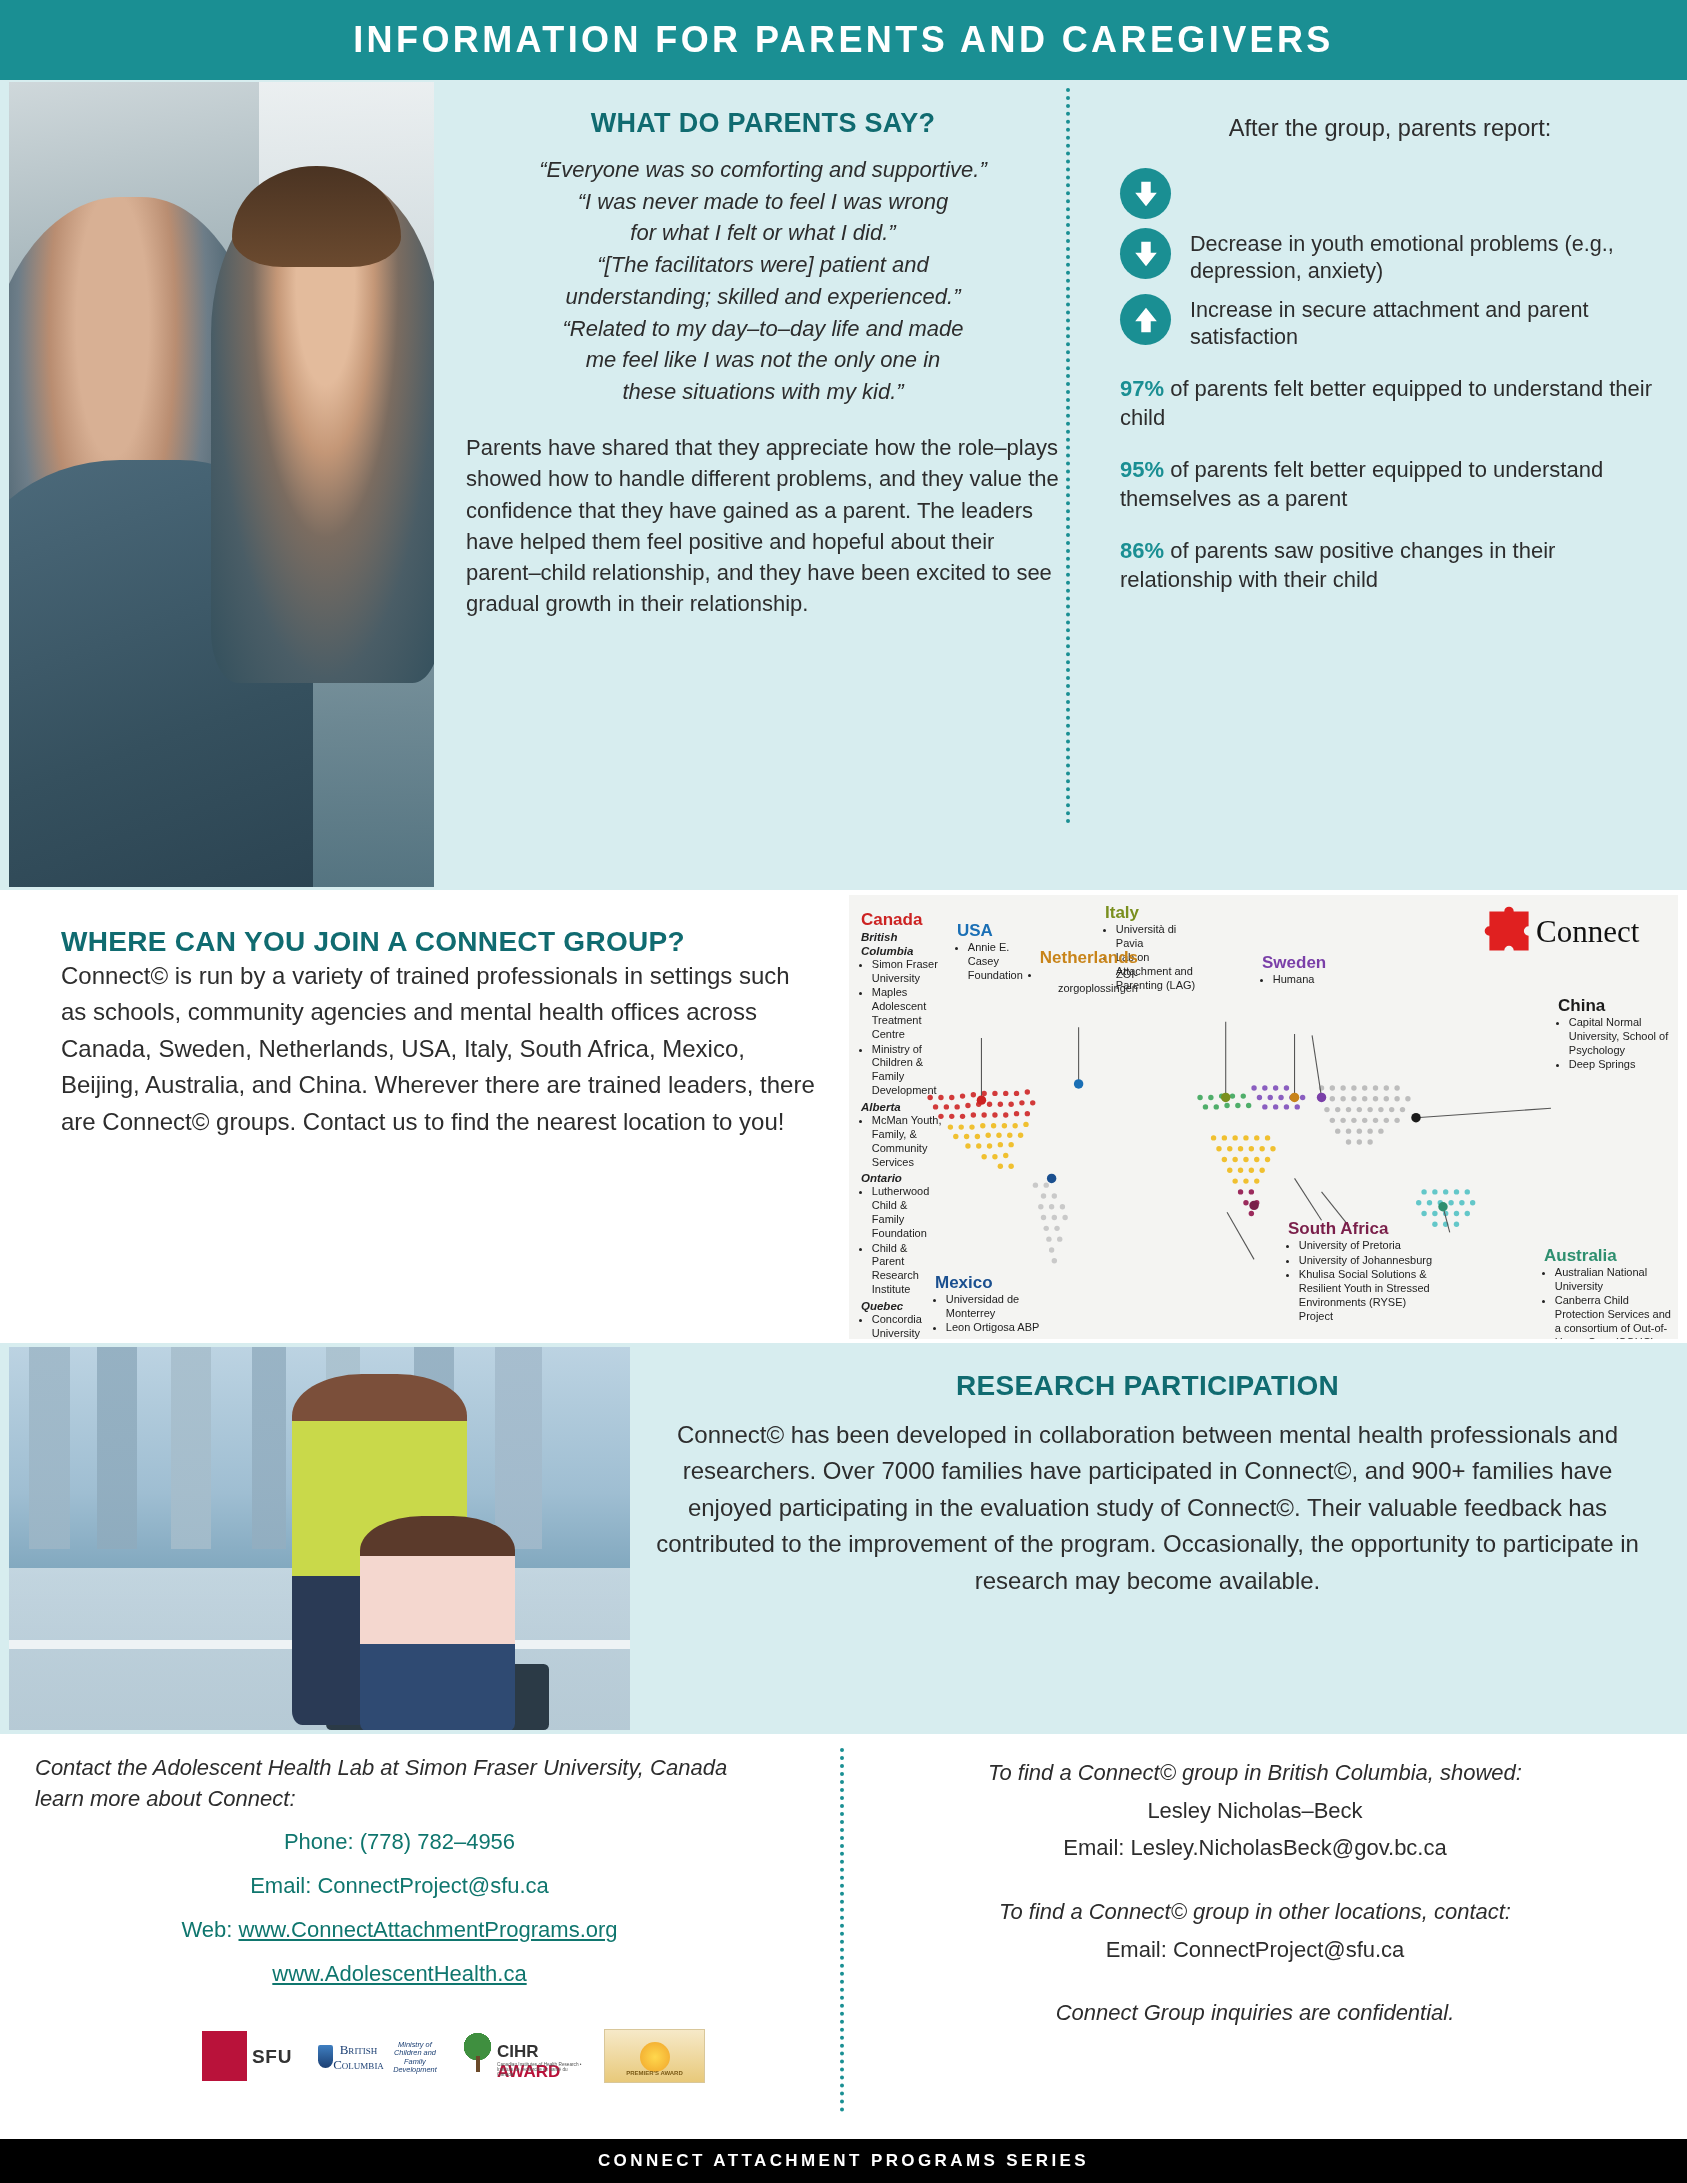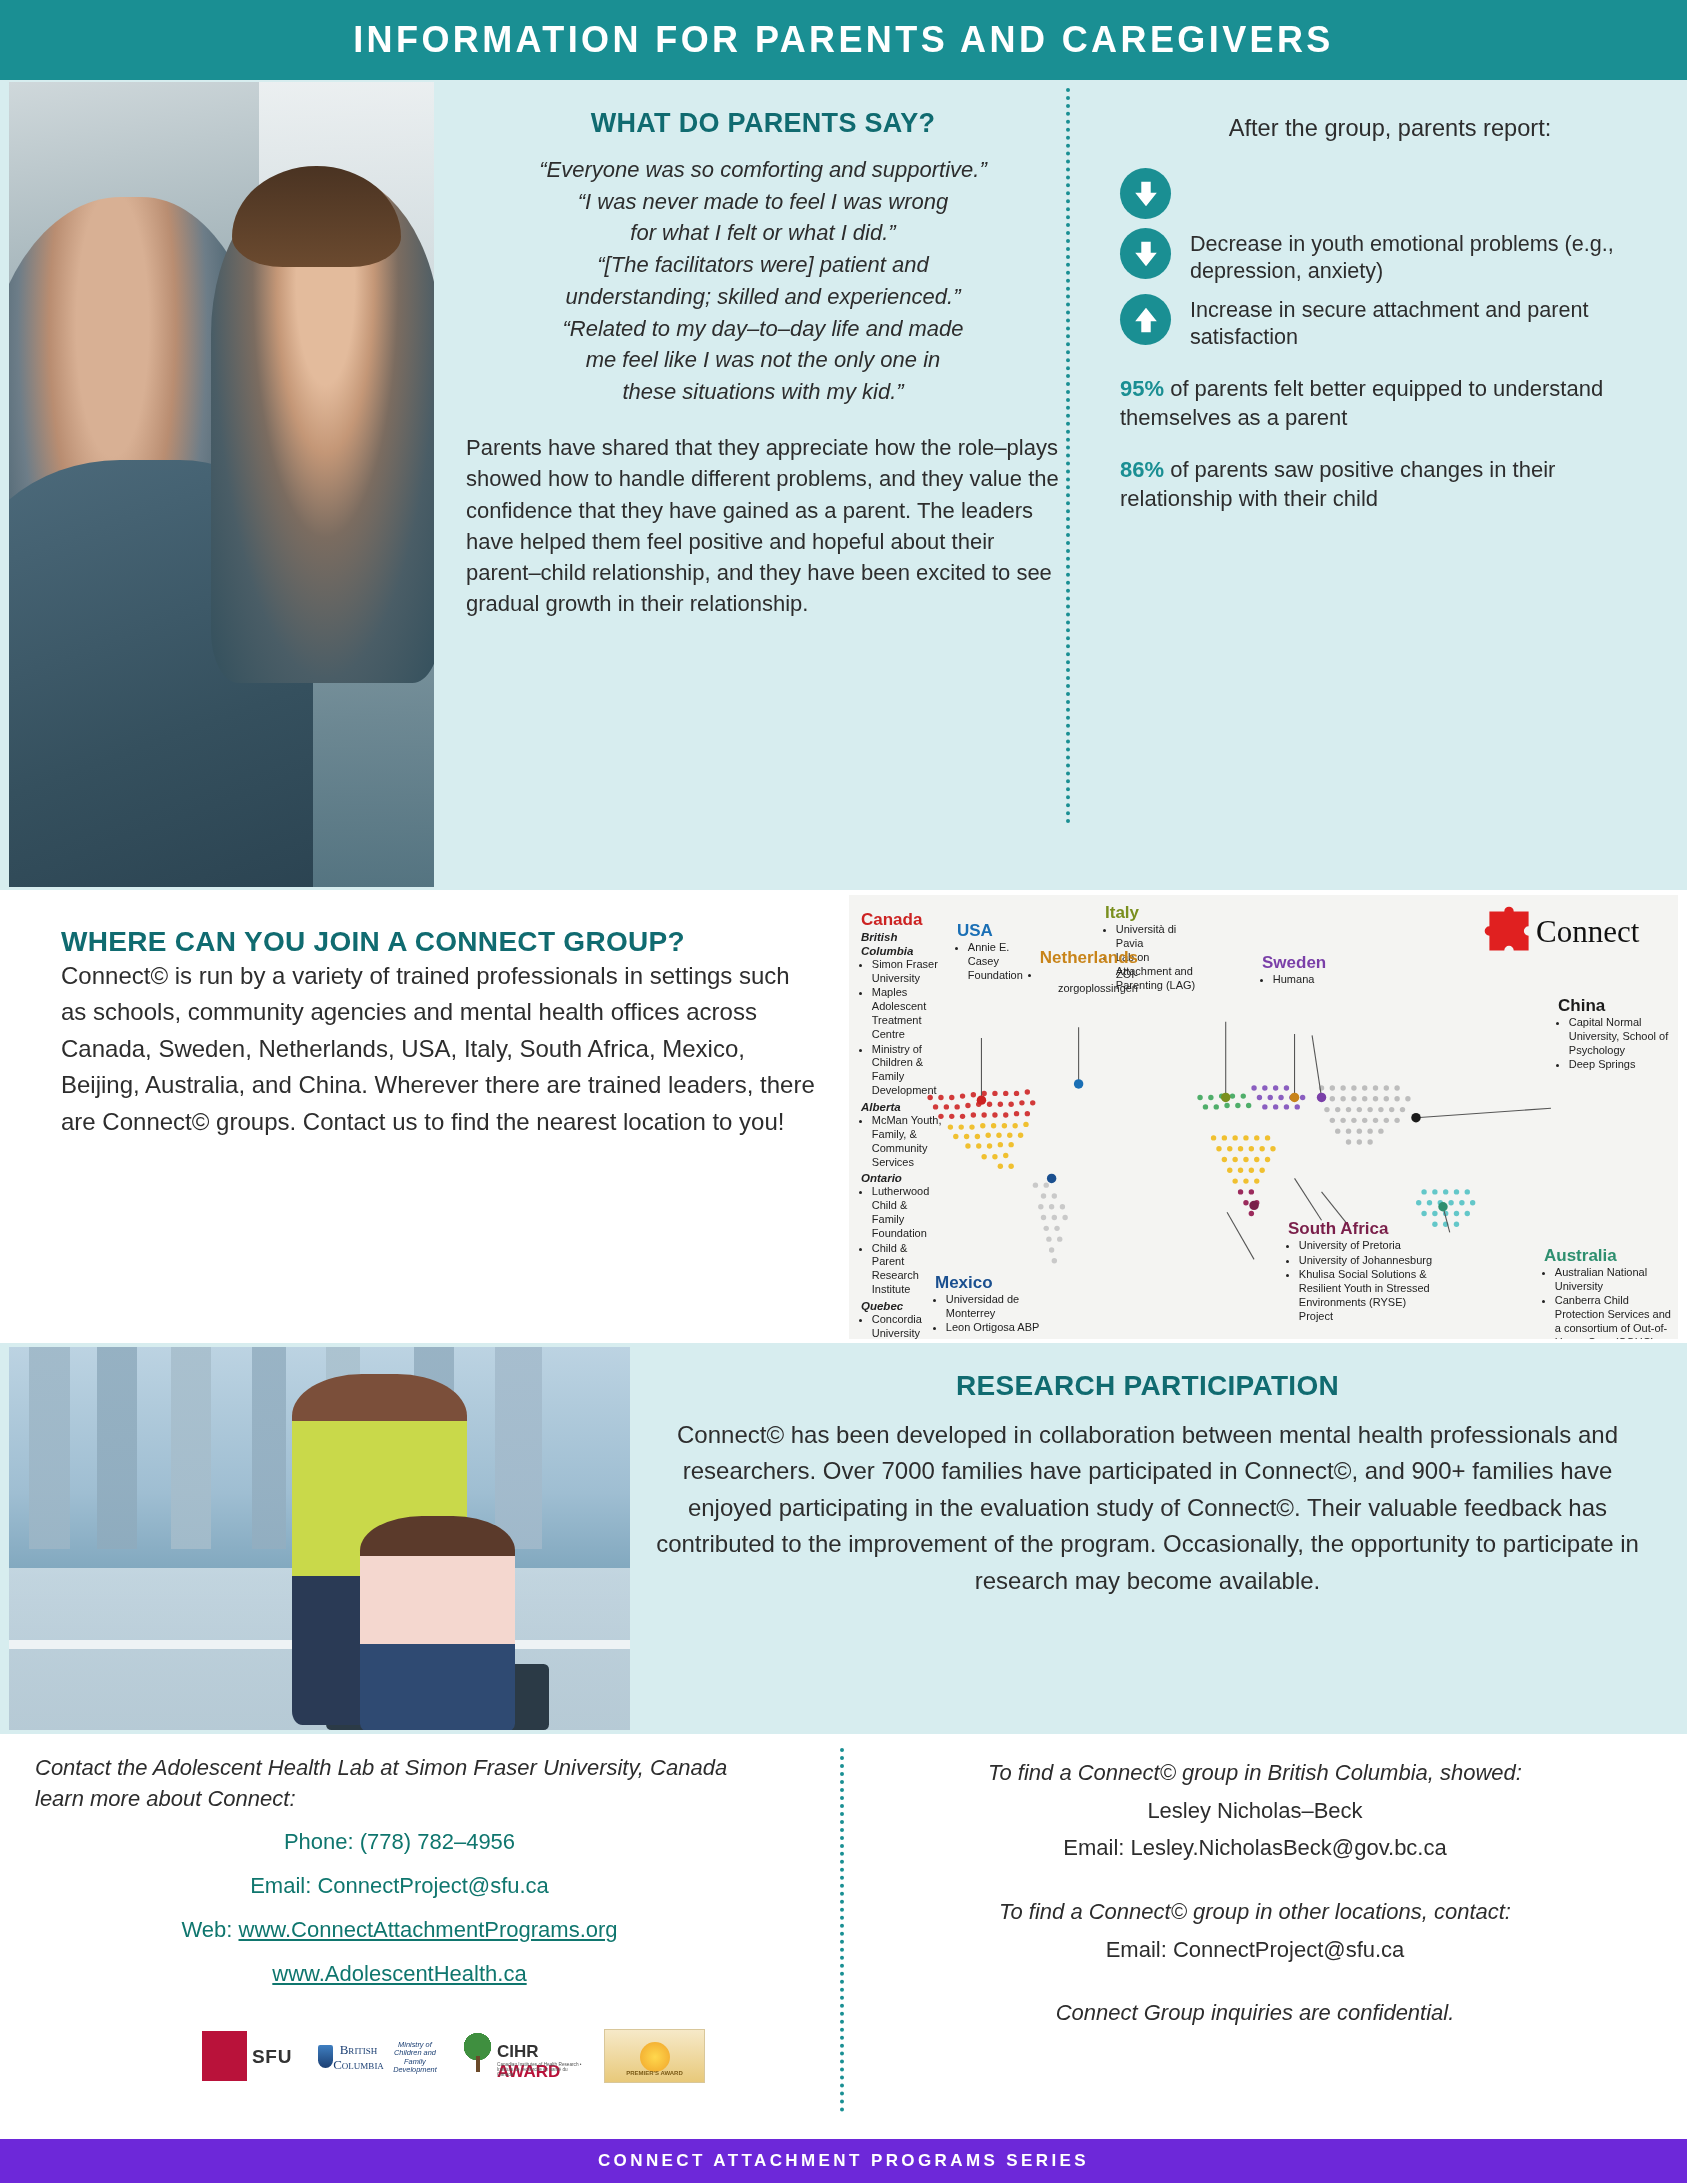--- a/index.html
+++ b/index.html
@@ -199,21 +199,21 @@
   .logo-cihr .cihr-t { position:absolute; left:36px; top:15px; font-size:17px; font-weight:bold; color:#333; }
   .logo-cihr .cihr-t i { font-style:normal; color:#b9123a; }
   .logo-cihr .cihr-s { position:absolute; left:36px; top:35px; font-size:4.7px; color:#555; line-height:1.15; width:88px;}
   .logo-prem { width:101px; height:54px; background:linear-gradient(180deg,#f6e9c8,#e8c97a); position:relative; border:0.7px solid #d9c79a;}
   .logo-prem .sun { position:absolute; left:50%; top:12px; transform:translateX(-50%); width:30px; height:30px; border-radius:50%; background:radial-gradient(circle,#ffd84d,#f0a32a);}
   .logo-prem .pt { position:absolute; left:0; right:0; bottom:5.4px; text-align:center; font-size:6px; font-weight:bold; color:#7a5a16;}
 
   
   .footer {
     position:absolute; left:0; top:2139px; width:1687px; height:44px;
-    background:#6d28d9; display:flex; align-items:center; justify-content:center;
+    background:#000000; display:flex; align-items:center; justify-content:center;
   }
   .footer-text { color:#fff; font-size:17px; letter-spacing:3.4px; font-weight:bold; }
 </style>
 </head>
 <body>
 
 <div class="page">
 
   <div class="header">
     <div class="header-title">INFORMATION FOR PARENTS AND CAREGIVERS</div>
@@ -269,20 +269,23 @@
 
     <div class="arrow-row">
       <div class="arrow-circle">
         <svg width="27" height="30" viewBox="0 0 40 44">
             <path d="M20 4 L36 24 L27 24 L27 40 L13 40 L13 24 L4 24 Z" fill="#ffffff"></path>
           </svg>
       </div>
       <div class="arrow-text">Increase in secure attachment and parent satisfaction</div>
     </div>
 
+    <div class="stat-row">
+      <span class="stat-pct">97%</span><span> of parents felt better equipped to understand their child</span>
+    </div>
     <div class="stat-row">
       <span class="stat-pct">95%</span><span> of parents felt better equipped to understand themselves as a parent</span>
     </div>
     <div class="stat-row">
       <span class="stat-pct">86%</span><span> of parents saw positive changes in their relationship with their child</span>
     </div>
   </div>
 
   <div class="mid-band"></div>
 

